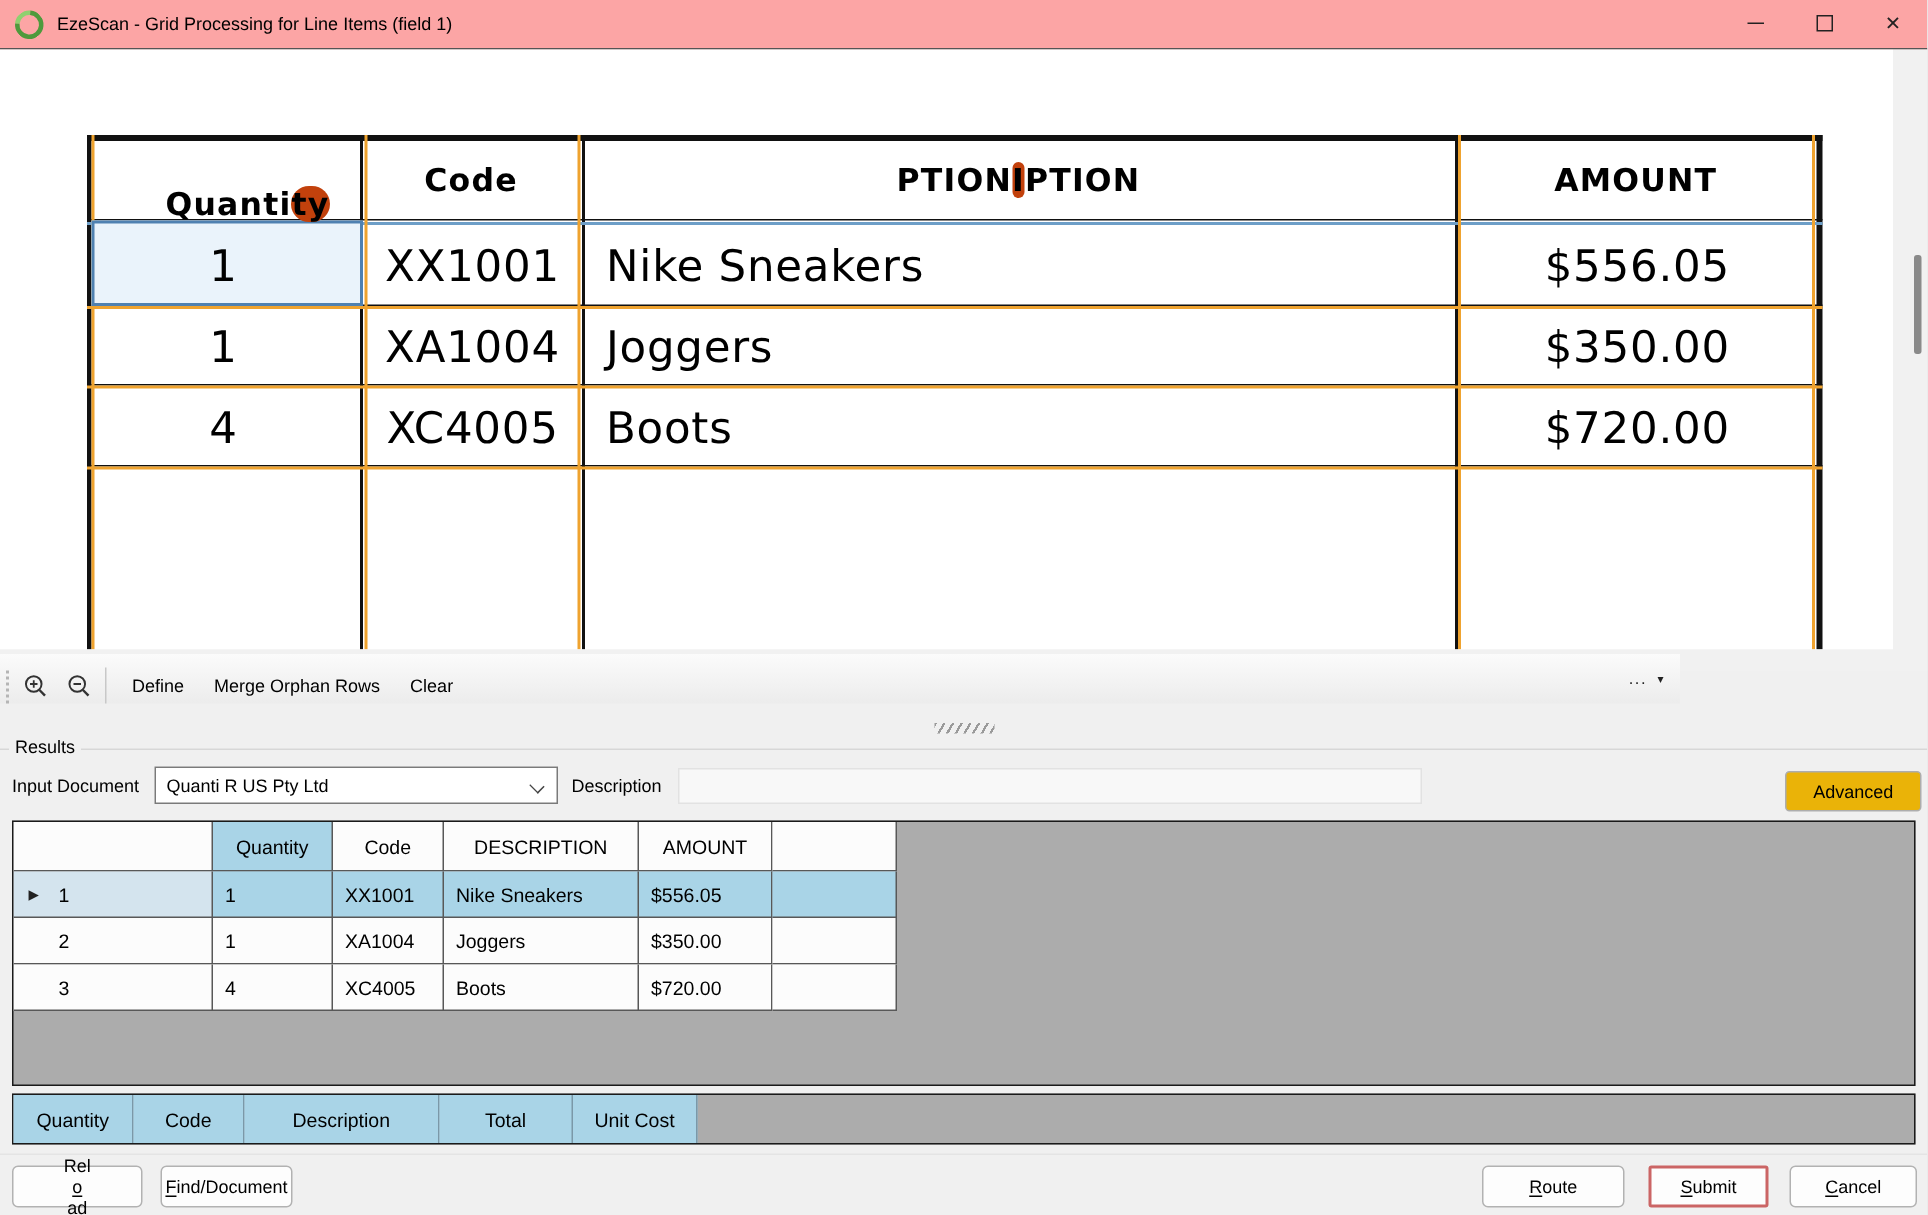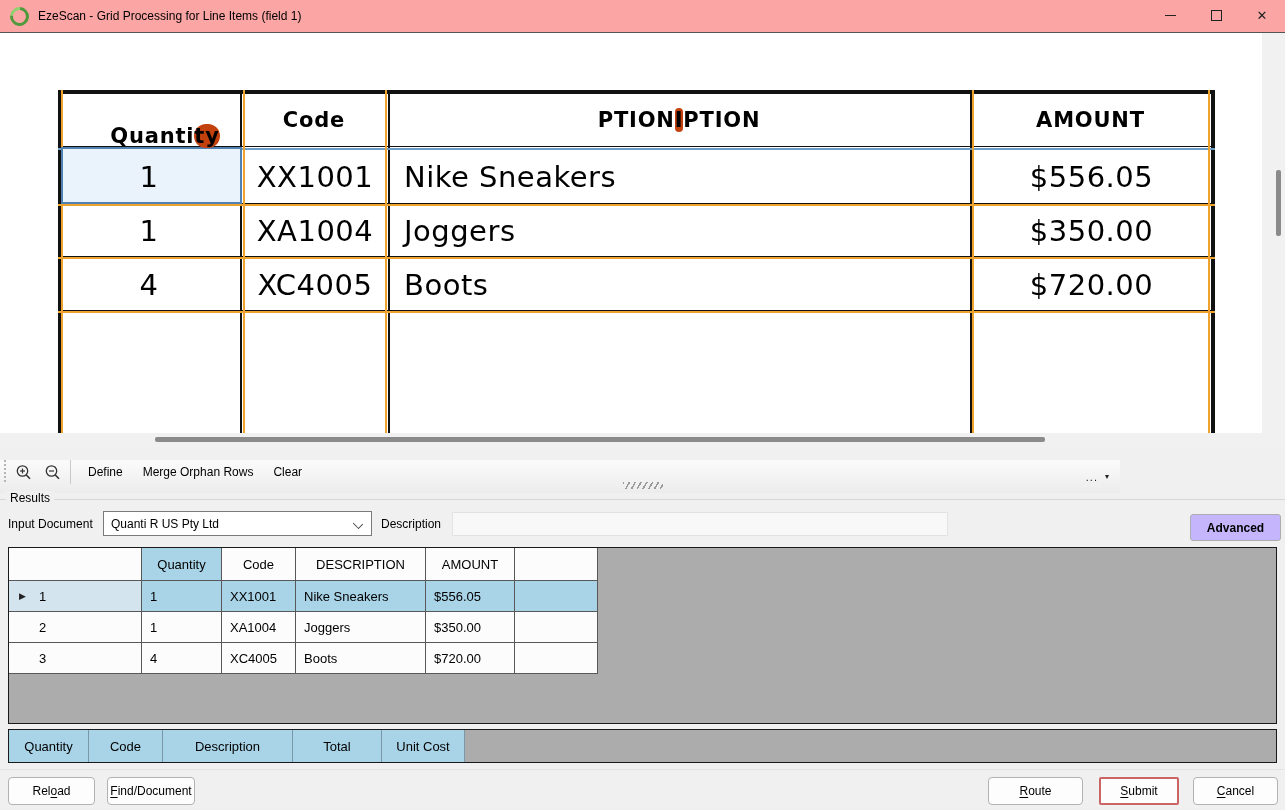--- a/index.html
+++ b/index.html
@@ -32,22 +32,22 @@
   .docsel{position:absolute;left:3px;top:57px;width:181px;height:57px;background:#eaf3fb;
           border:2px solid #4f81b1;box-sizing:border-box;}
 
   
   .hscroll{position:absolute;left:0;top:433px;width:1262px;height:14px;background:#f1f1f1;}
   .hthumb{position:absolute;left:155px;top:4px;width:890px;height:5px;background:#8a8a8a;border-radius:2px;}
   .vscroll{position:absolute;left:1262px;top:33px;width:23px;height:414px;background:#f1f1f1;}
   .vthumb{position:absolute;left:14px;top:137px;width:5px;height:66px;background:#8a8a8a;border-radius:2px;}
 
   
-  .toolbar{position:absolute;left:0;top:460px;width:1120px;height:33px;
-           background:linear-gradient(#fbfbfb,#ececec);display:flex;align-items:flex-start;font-size:12px;}
+  .toolbar{position:absolute;left:0;top:436px;width:1120px;height:33px;
+           background:linear-gradient(#fbfbfb,#ececec);display:flex;align-items:flex-end;font-size:12px;}
   .grip{width:0;height:22px;border-left:2px dotted #b5b5b5;margin-left:4px;}
   .tbtn{width:24px;height:24px;display:flex;align-items:center;justify-content:center;margin-left:5px;cursor:default;}
   .tsep{width:0;height:24px;border-left:1px solid #c8c8c8;margin:0 7px 0 6px;}
   .titem{padding:0 10px;height:24px;display:flex;align-items:center;cursor:default;}
   .toverflow{position:absolute;right:10px;top:0;height:33px;display:flex;align-items:center;gap:7px;
              font-size:11px;color:#222;letter-spacing:1px;}
   .tcaret{font-size:8px;}
 
   
   .splitter{position:absolute;left:623px;top:482px;width:40px;height:7px;
@@ -58,23 +58,23 @@
   .group-label{position:absolute;left:6px;top:491px;background:#f0f0f0;padding:0 4px;font-size:12px;}
 
   .inlabel{position:absolute;font-size:12px;white-space:nowrap;}
   .combo{position:absolute;left:103px;top:511px;width:269px;height:25px;background:#fff;
          border:1px solid #7a7a7a;box-sizing:border-box;display:flex;align-items:center;
          font-size:12px;padding-left:7px;}
   .combo-chevron{position:absolute;right:9px;top:8px;width:7px;height:7px;border-right:1.5px solid #444;
                  border-bottom:1.5px solid #444;transform:rotate(45deg) scaleY(.8);}
   .txtfield{position:absolute;left:452px;top:512px;width:496px;height:24px;background:#f8f8f8;
             border:1px solid #e2e2e2;box-sizing:border-box;font-size:12px;display:flex;align-items:center;padding-left:6px;}
-  .adv-btn{position:absolute;left:1190px;top:514px;width:91px;height:27px;background:#c4b5fd;
+  .adv-btn{position:absolute;left:1190px;top:514px;width:91px;height:27px;background:#eab308;
            border:1px solid #adadad;border-radius:3px;box-sizing:border-box;font-size:12px;
-           display:flex;align-items:center;justify-content:center;cursor:default;font-weight:bold;}
+           display:flex;align-items:center;justify-content:center;cursor:default;}
 
   
   .grid-box{position:absolute;left:8px;top:547px;width:1269px;height:177px;background:#acacac;
             border:1px solid #1a1a1a;box-sizing:border-box;overflow:hidden;}
   .g-row{display:flex;height:31px;}
   .g-head{height:33px;}
   .g-cell{box-sizing:border-box;border-right:1px solid #585858;border-bottom:1px solid #585858;
           background:#fcfcfc;font-size:13px;display:flex;align-items:center;padding-left:8px;white-space:nowrap;}
   .g-head .g-cell{justify-content:center;padding-left:0;}
   .g-rowhdr{width:133px;padding-left:30px;position:relative;}
@@ -91,21 +91,21 @@
           border-right:1px solid #7b98a8;background:#a9d4e7;white-space:nowrap;}
   .o-label{width:133px;background:#fff;border-right:1px solid #1a1a1a;}
   .o-c1{width:80px;} .o-c2{width:74px;} .o-c3{width:130px;} .o-c4{width:89px;} .o-c5{width:83px;}
 
   
   .bottom-line{position:absolute;left:0;top:769px;width:1285px;height:1px;background:#e4e4e4;}
   .btn{position:absolute;top:777px;height:28px;background:#fdfdfd;border:1px solid #b2b2b2;border-radius:4px;
        box-sizing:border-box;font-size:12px;display:flex;align-items:center;justify-content:center;
        cursor:default;font-family:"Liberation Sans",sans-serif;white-space:nowrap;}
   .btn u{text-underline-offset:2px;}
-  .b-reload{left:8px;width:87px;}
+  .b-reload{left:8px;width:87px;flex-direction:column;}
   .b-find{left:107px;width:88px;}
   .b-route{left:988px;width:95px;}
   .b-submit{left:1099px;width:80px;border:2px solid #cb6565;border-radius:2px;}
   .b-cancel{left:1193px;width:85px;}
 </style>
 </head>
 <body>
 
 <div id="app">
 

